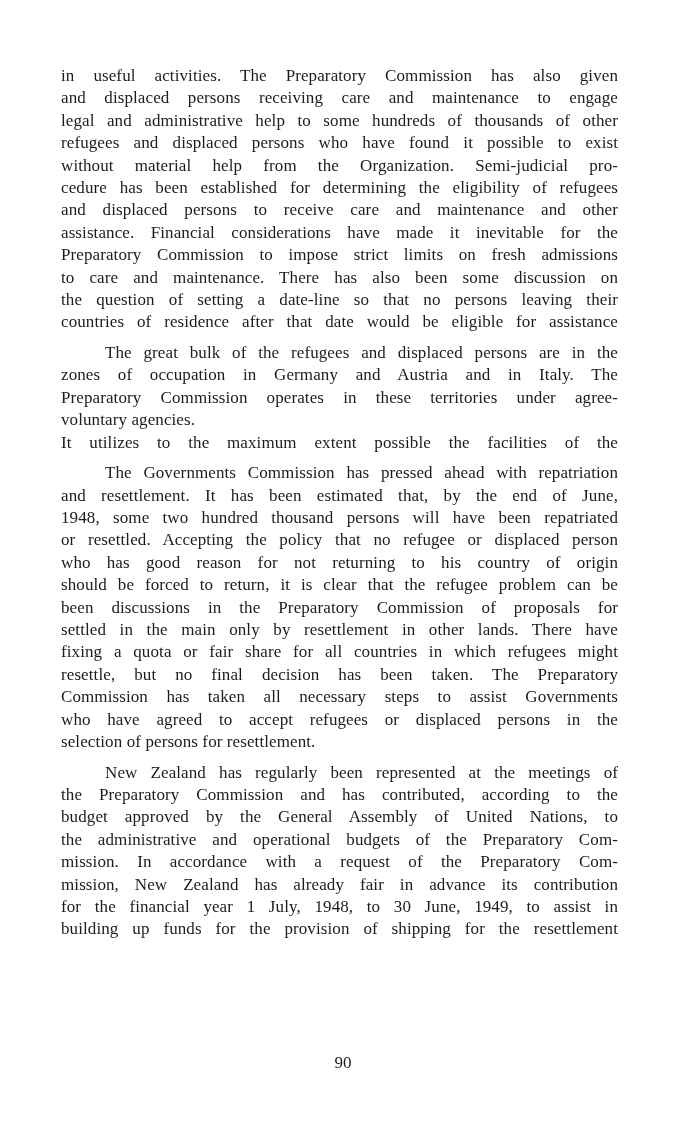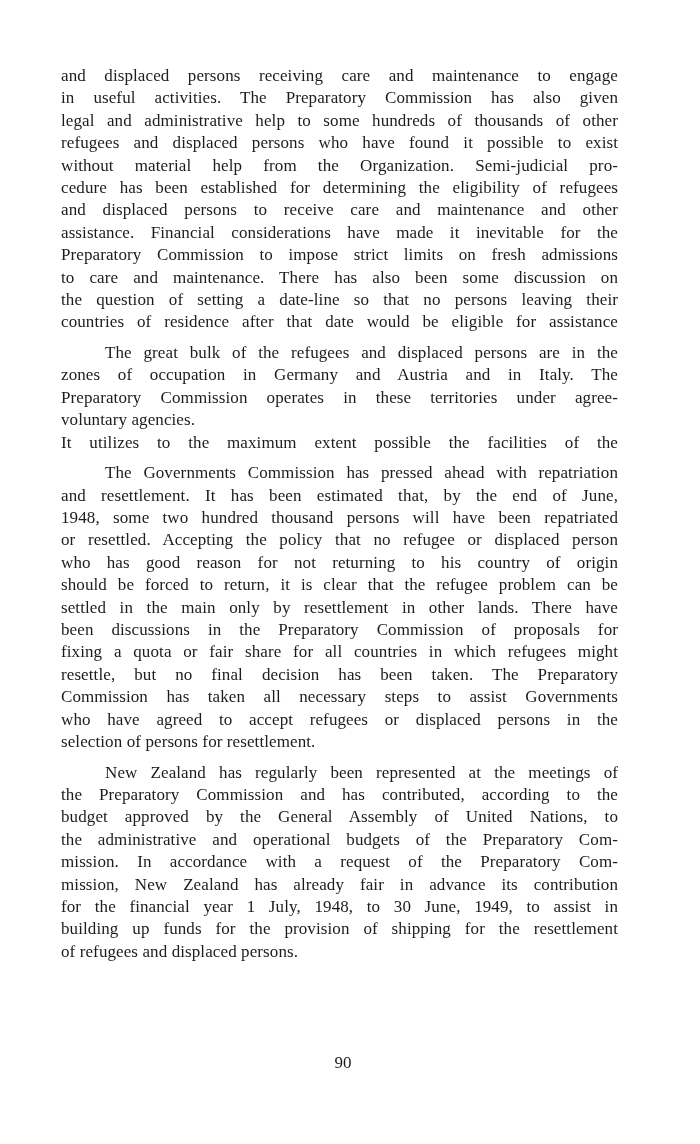--- a/index.html
+++ b/index.html
@@ -63,22 +63,22 @@
     font-size: 17px;
     line-height: 22px;
     margin-left: -7px;
   }
 </style>
 </head>
 <body>
 
 <div class="page">
   <div class="para">
+    <div class="line"><span class="j">in useful activities.  The Preparatory Commission has also given</span></div>
     <div class="line"><span class="j">and displaced persons receiving care and maintenance to engage</span></div>
-    <div class="line"><span class="j">in useful activities.  The Preparatory Commission has also given</span></div>
     <div class="line"><span class="j">legal and administrative help to some hundreds of thousands of other</span></div>
     <div class="line"><span class="j">refugees and displaced persons who have found it possible to exist</span></div>
     <div class="line"><span class="j">without material help from the Organization.  Semi-judicial pro-</span></div>
     <div class="line"><span class="j">cedure has been established for determining the eligibility of refugees</span></div>
     <div class="line"><span class="j">and displaced persons to receive care and maintenance and other</span></div>
     <div class="line"><span class="j">assistance.  Financial considerations have made it inevitable for the</span></div>
     <div class="line"><span class="j">Preparatory Commission to impose strict limits on fresh admissions</span></div>
     <div class="line"><span class="j">to care and maintenance.  There has also been some discussion on</span></div>
     <div class="line"><span class="j">the question of setting a date-line so that no persons leaving their</span></div>
     <div class="line"><span class="j">countries of residence after that date would be eligible for assistance</span></div>
@@ -92,35 +92,34 @@
     <div class="line"><span class="j">It utilizes to the maximum extent possible the facilities of the</span></div>
   </div>
 
   <div class="para">
     <div class="line indent"><span class="j">The Governments Commission has pressed ahead with repatriation</span></div>
     <div class="line"><span class="j">and resettlement.  It has been estimated that, by the end of June,</span></div>
     <div class="line"><span class="j">1948, some two hundred thousand persons will have been repatriated</span></div>
     <div class="line"><span class="j">or resettled.  Accepting the policy that no refugee or displaced person</span></div>
     <div class="line"><span class="j">who has good reason for not returning to his country of origin</span></div>
     <div class="line"><span class="j">should be forced to return, it is clear that the refugee problem can be</span></div>
+    <div class="line"><span class="j">been discussions in the Preparatory Commission of proposals for</span></div>
     <div class="line"><span class="j">settled in the main only by resettlement in other lands.  There have</span></div>
-    <div class="line"><span class="j">been discussions in the Preparatory Commission of proposals for</span></div>
     <div class="line"><span class="j">fixing a quota or fair share for all countries in which refugees might</span></div>
     <div class="line"><span class="j">resettle, but no final decision has been taken.  The Preparatory</span></div>
     <div class="line"><span class="j">Commission has taken all necessary steps to assist Governments</span></div>
     <div class="line"><span class="j">who have agreed to accept refugees or displaced persons in the</span></div>
     <div class="line last"><span class="j">selection of persons for resettlement.</span></div>
   </div>
 
   <div class="para">
     <div class="line indent"><span class="j">New Zealand has regularly been represented at the meetings of</span></div>
     <div class="line"><span class="j">the Preparatory Commission and has contributed, according to the</span></div>
     <div class="line"><span class="j">budget approved by the General Assembly of United Nations, to</span></div>
     <div class="line"><span class="j">the administrative and operational budgets of the Preparatory Com-</span></div>
     <div class="line"><span class="j">mission.  In accordance with a request of the Preparatory Com-</span></div>
     <div class="line"><span class="j">mission, New Zealand has already fair in advance its contribution</span></div>
     <div class="line"><span class="j">for the financial year 1 July, 1948, to 30 June, 1949, to assist in</span></div>
     <div class="line"><span class="j">building up funds for the provision of shipping for the resettlement</span></div>
-    <div class="line last"><span class="j">of refugees and displaced persons.</span></div>
   </div>
 </div>
 
 <div class="page-number">90</div>
 
 </body></html>

